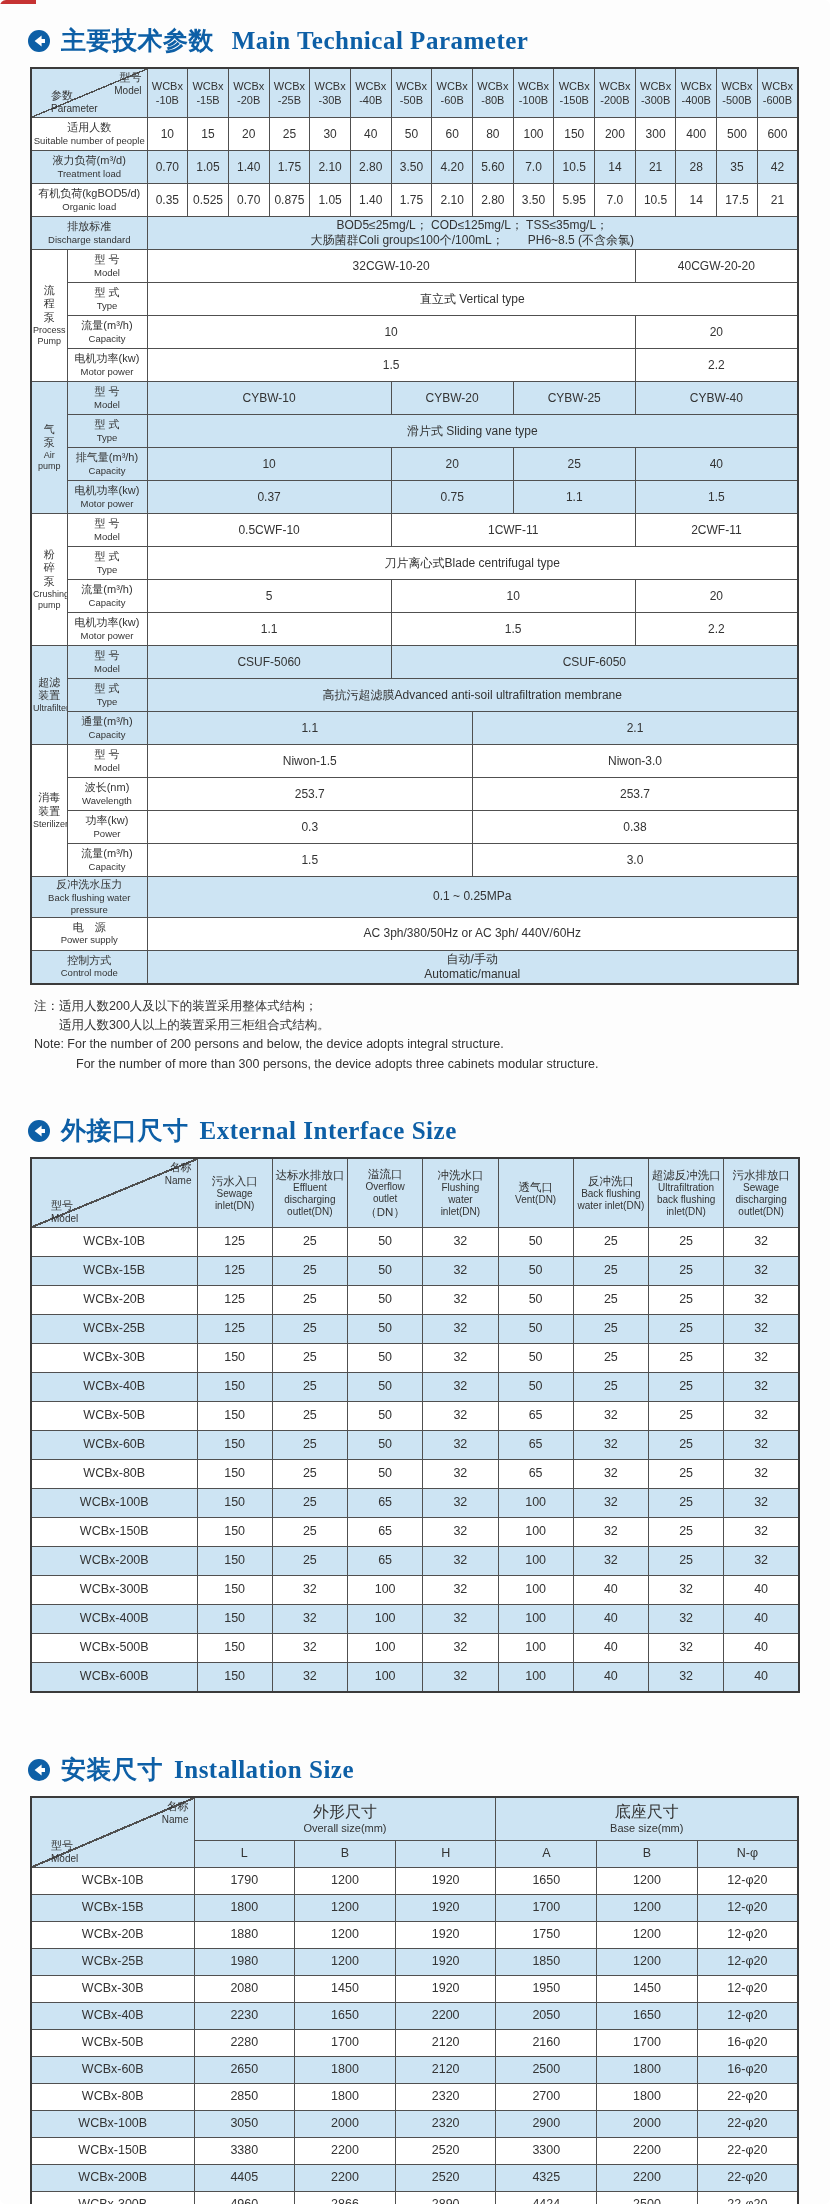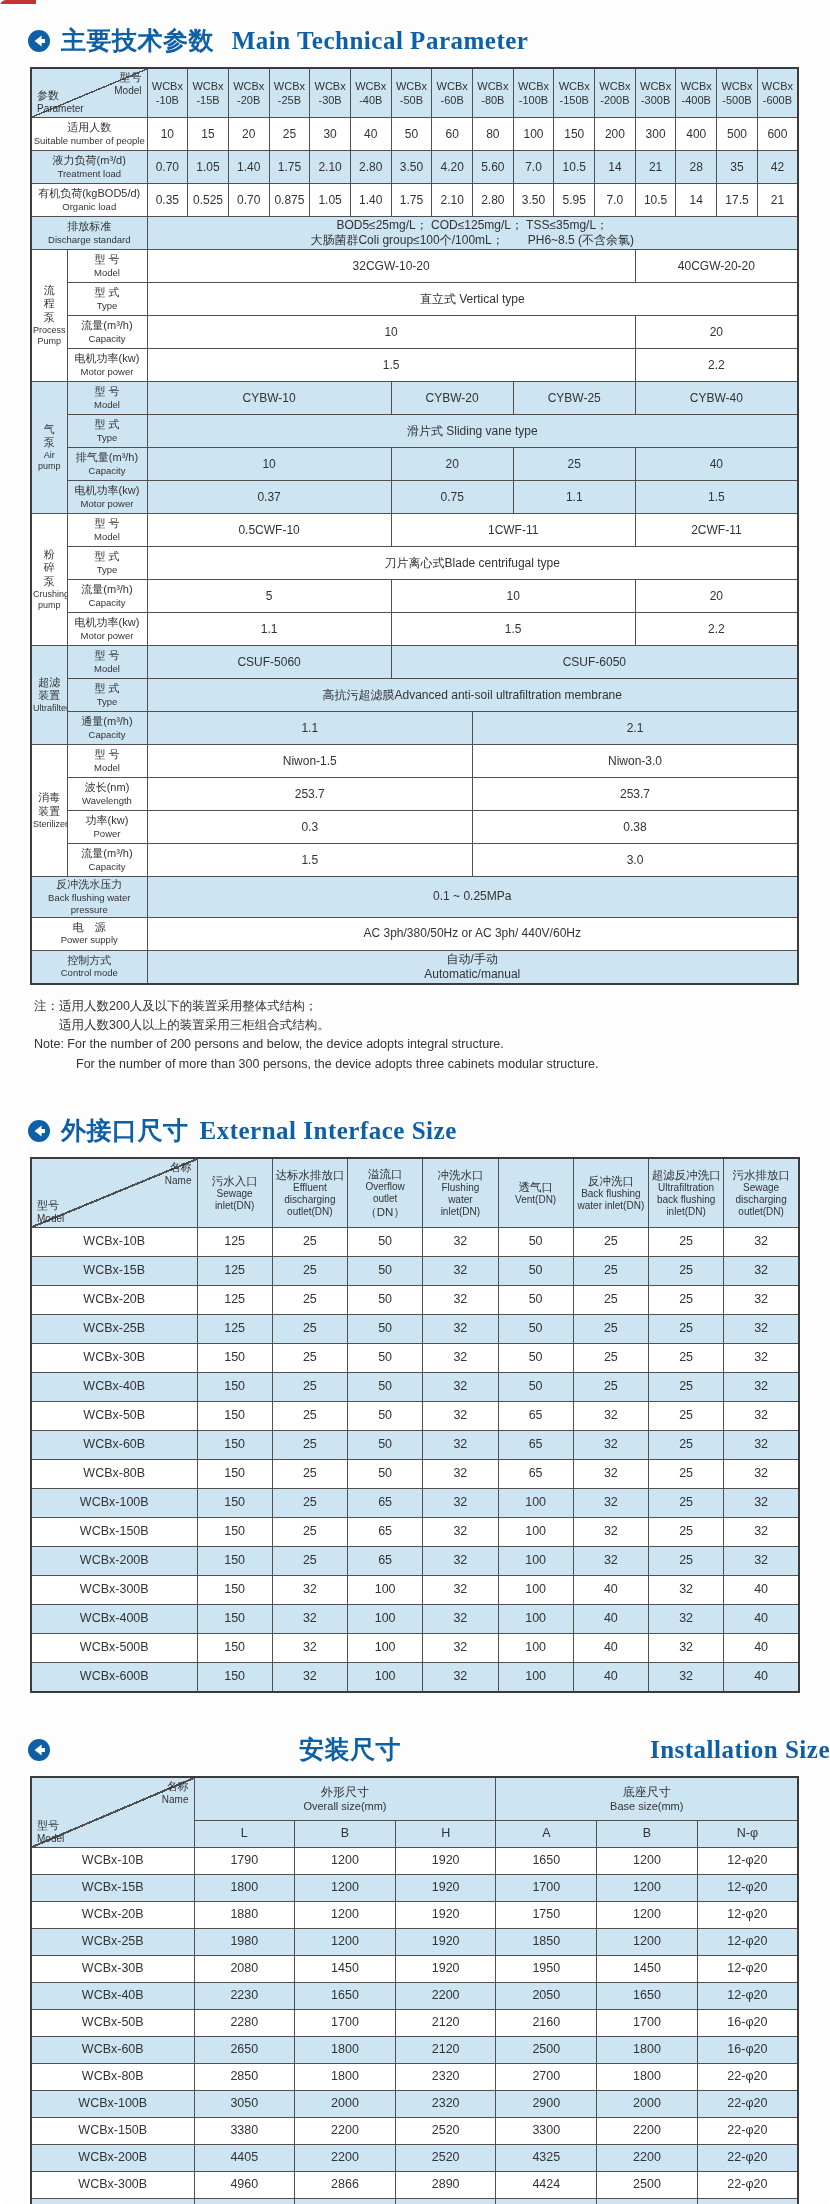--- a/index.html
+++ b/index.html
@@ -25,36 +25,36 @@
   #tech-table td.mdl { font-size:11px; height:46px; line-height:1.3; }
   #tech-table td.lbl .zh { font-size:11px; }
   #tech-table td.lbl .en { font-size:9.5px; }
   #tech-table td.grp .zh { font-size:11px; }
   #tech-table td.grp .en { font-size:9px; }
 
   td.diag { position:relative; padding:8px; }
   td.diag .dline { position:absolute; left:0; top:0; width:100%; height:100%;
       background:linear-gradient(to bottom right, transparent 49.2%, #505050 49.2%, #505050 50.8%, transparent 50.8%); }
   td.diag .dtr { position:absolute; top:2px; right:5px; text-align:right; }
-  td.diag .dbl { position:absolute; bottom:2px; left:5px; text-align:left; }
+  td.diag .dbl { position:absolute; bottom:2px; left:19px; text-align:left; }
   td.diag .zh { font-size:11px; }
   td.diag .en { font-size:10px; }
 
   
   #if-table { width:770px; }
   #if-table td { height:26px; font-size:12.5px; }
   #if-table td.hdr { height:66px; }
   #if-table td.hdr .zh { font-size:11.5px; }
   #if-table td.hdr .en { font-size:10px; line-height:1.2; }
   #if-table td.mdlrow, #inst-table td.mdlrow { font-size:12.5px; }
 
   #inst-table { width:769px; }
   #inst-table td { height:24px; font-size:12.5px; }
   #inst-table td.ghdr { height:40px; }
-  #inst-table td.ghdr .zh { font-size:12px; }
+  #inst-table td.ghdr .zh { font-size:16px; }
   #inst-table td.ghdr .en { font-size:11px; }
   #inst-table td.shdr { height:24px; font-size:12.5px; }
 
   .notes { margin:12px 0 0 34px; font-size:12.5px; line-height:1.55; color:#333; }
   .notes .ind-zh { margin-left:25px; }
   .notes .ind-en { margin-left:42px; }
 </style>
 </head>
 <body>
 
@@ -526,21 +526,21 @@
           <td>100</td>
           <td>32</td>
           <td>100</td>
           <td>40</td>
           <td>32</td>
           <td>40</td>
         </tr>
       </tbody>
   </table>
 
-  <div class="sec-title" style="padding-top:40px;justify-content:space-between;">
+  <div class="sec-title" style="padding-top:60px;">
     <span class="bullet">
       <svg viewBox="0 0 22 22" width="22" height="22">
         <circle cx="11" cy="11" r="11" fill="#0d5fa6"></circle>
         <path d="M13.6 5.4 L6.6 11 L13.6 16.6 L13.6 13 L17 13 L17 9 L13.6 9 Z" fill="#ffffff"></path>
       </svg>
     </span>
     <span class="t">安装尺寸</span>
       <span class="t">Installation Size</span>
   </div>
 

